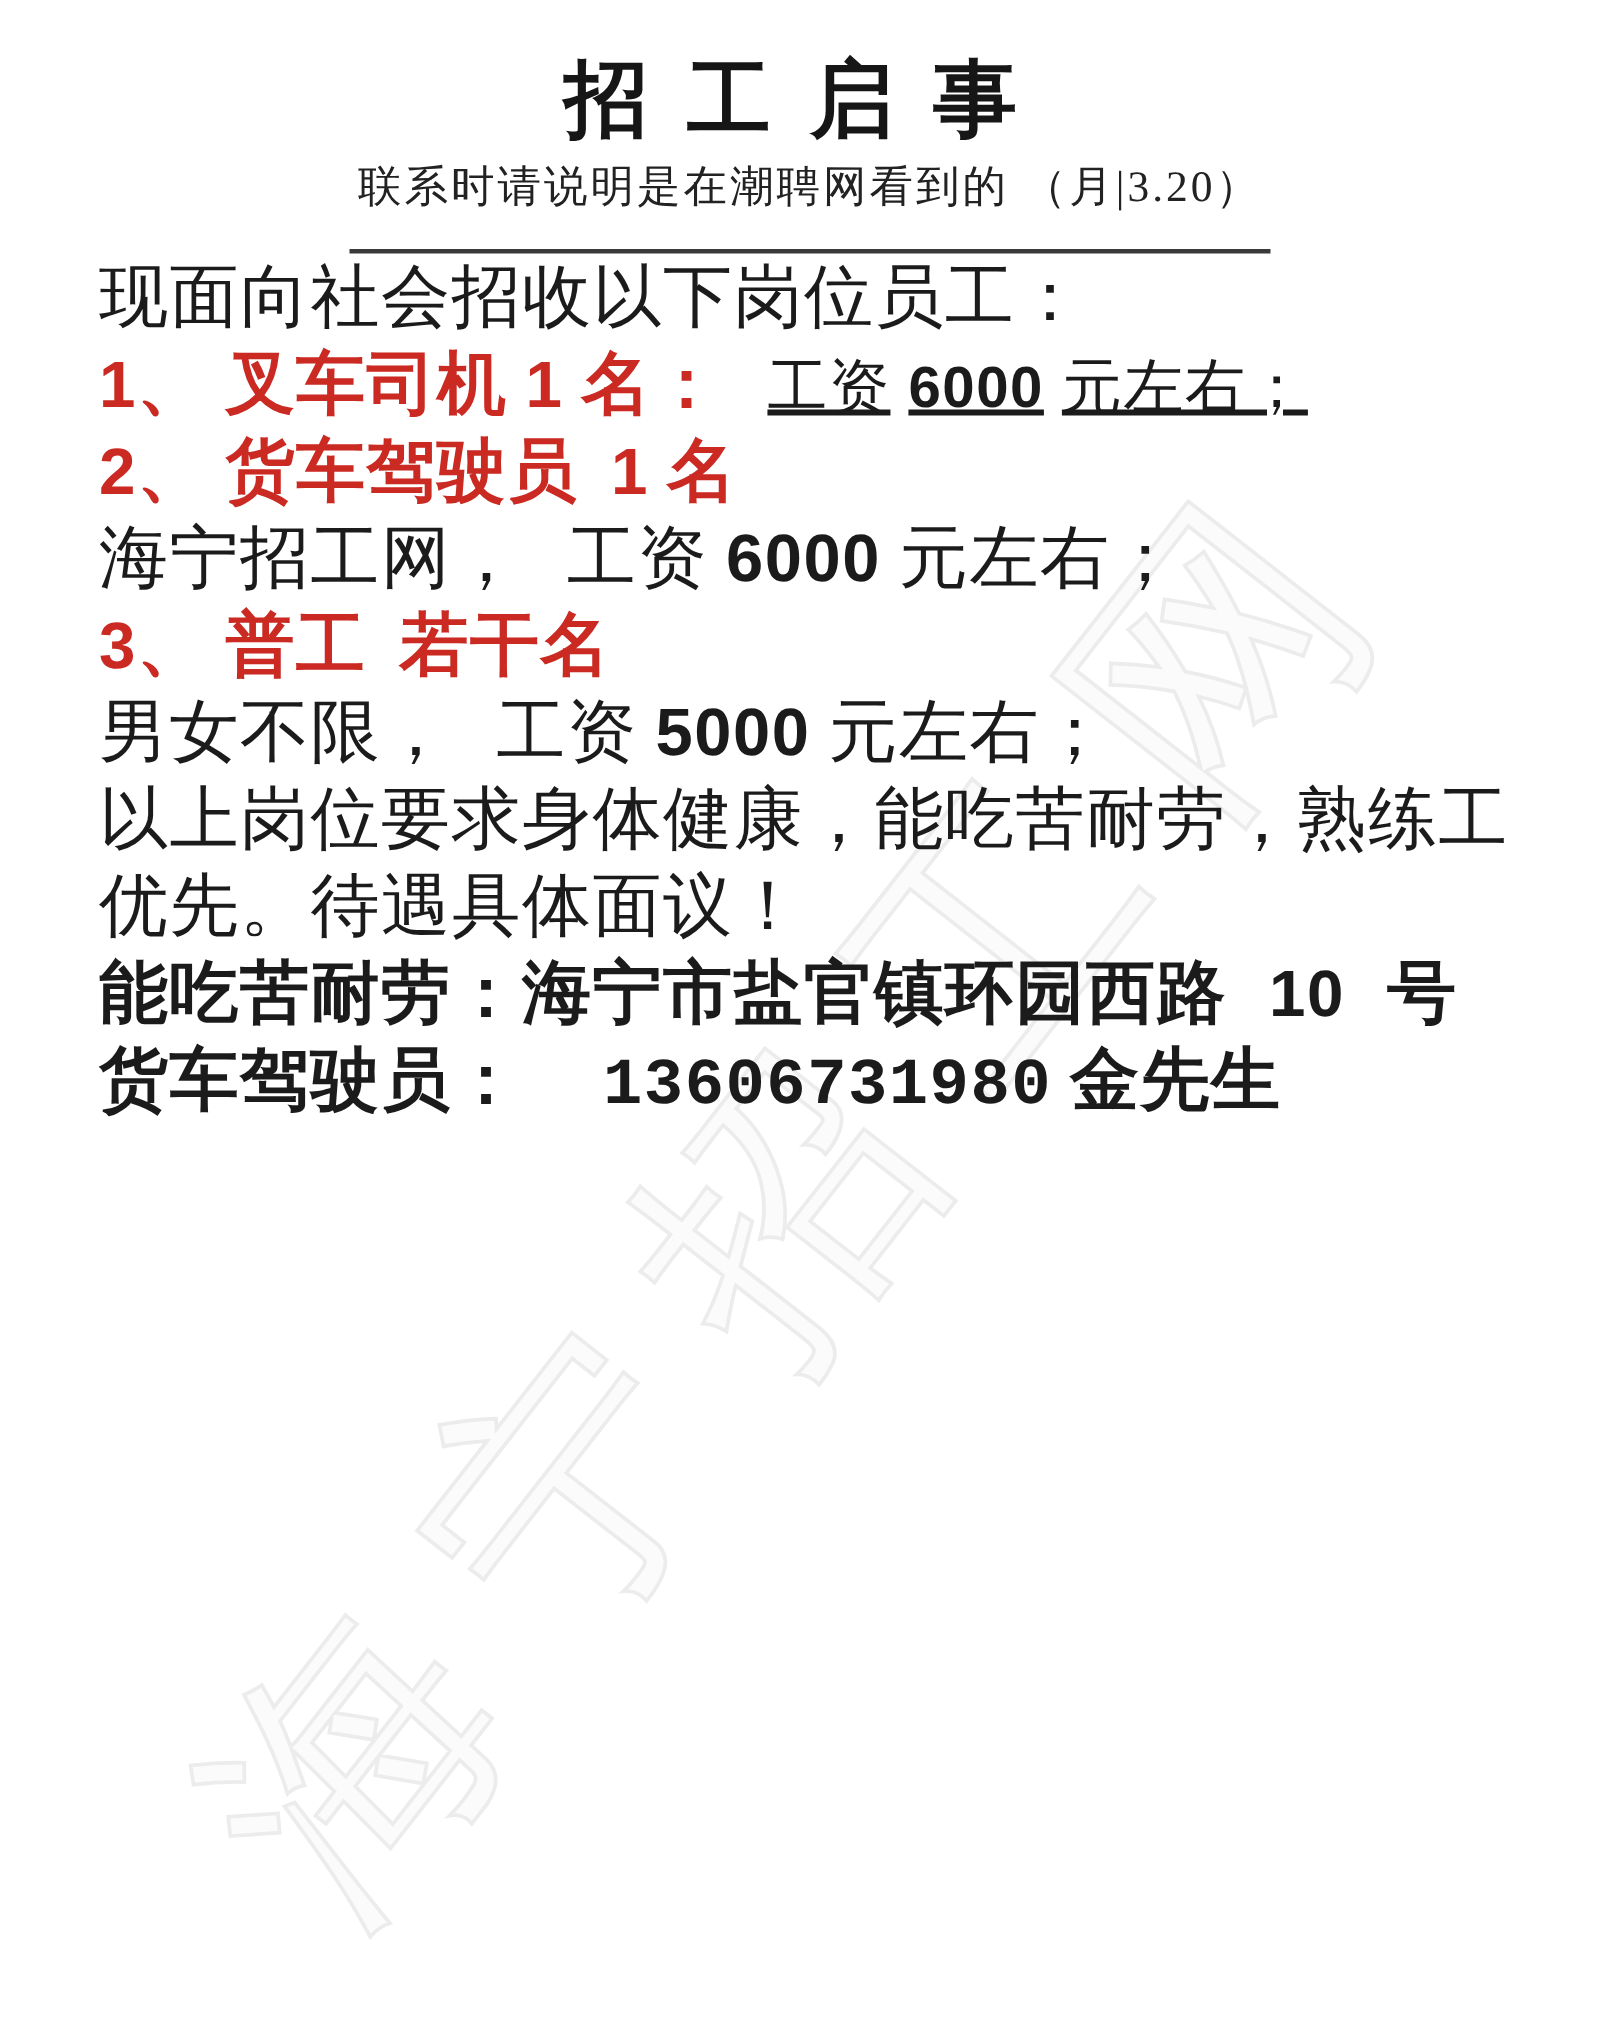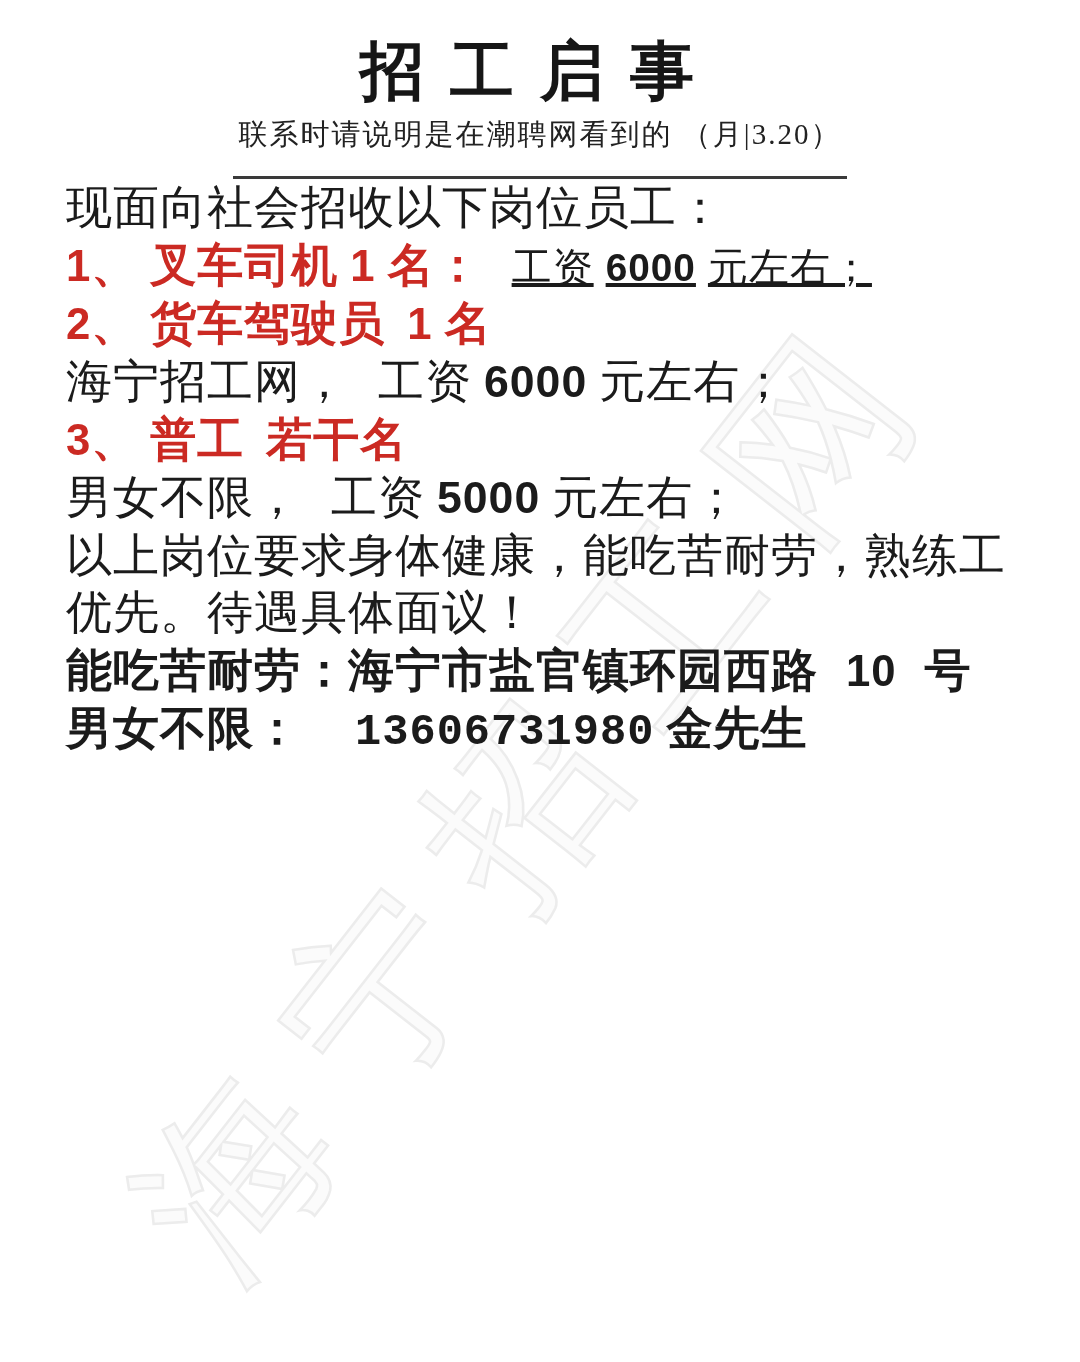--- a/index.html
+++ b/index.html
@@ -30,21 +30,21 @@
     user-select: none;
     z-index: 0;
   }
   .content {
     position: relative;
     z-index: 1;
     padding: 34px 66px 0 66px;
   }
   .title {
     text-align: center;
-    font-size: 64px;
+    font-size: 56px;
     font-weight: 700;
     letter-spacing: 26px;
     line-height: 1.2;
     margin: 0;
     color: #161616;
   }
   .subtitle-wrap {
     text-align: center;
     margin-top: 4px;
   }
@@ -115,15 +115,15 @@
   <p class="line job-line"><span class="red"><span class="num">3</span><span>、</span><span class="ml-s">普工</span><span class="ml-m">若干名</span></span></p>
 
   <p class="line after-red"><span>男女不限，</span><span class="ml-l">工资</span><span class="wage-num">5000</span><span>元左右；</span></p>
 
   <p class="line req1">以上岗位要求身体健康，能吃苦耐劳，熟练工</p>
 
   <p class="line req2">优先。待遇具体面议！</p>
 
   <p class="line addr"><span>能吃苦耐劳：</span><span>海宁市盐官镇环园西路</span><span class="num" style="margin:0 28px;">10</span><span>号</span></p>
 
-  <p class="line phone"><span>男女不限：</span><span class="num ml-xl">13606731980</span><span class="ml-s">金先生</span></p>
+  <p class="line phone"><span>货车驾驶员：</span><span class="num ml-xl">13606731980</span><span class="ml-s">金先生</span></p>
 
 </div>
 
 </body></html>

